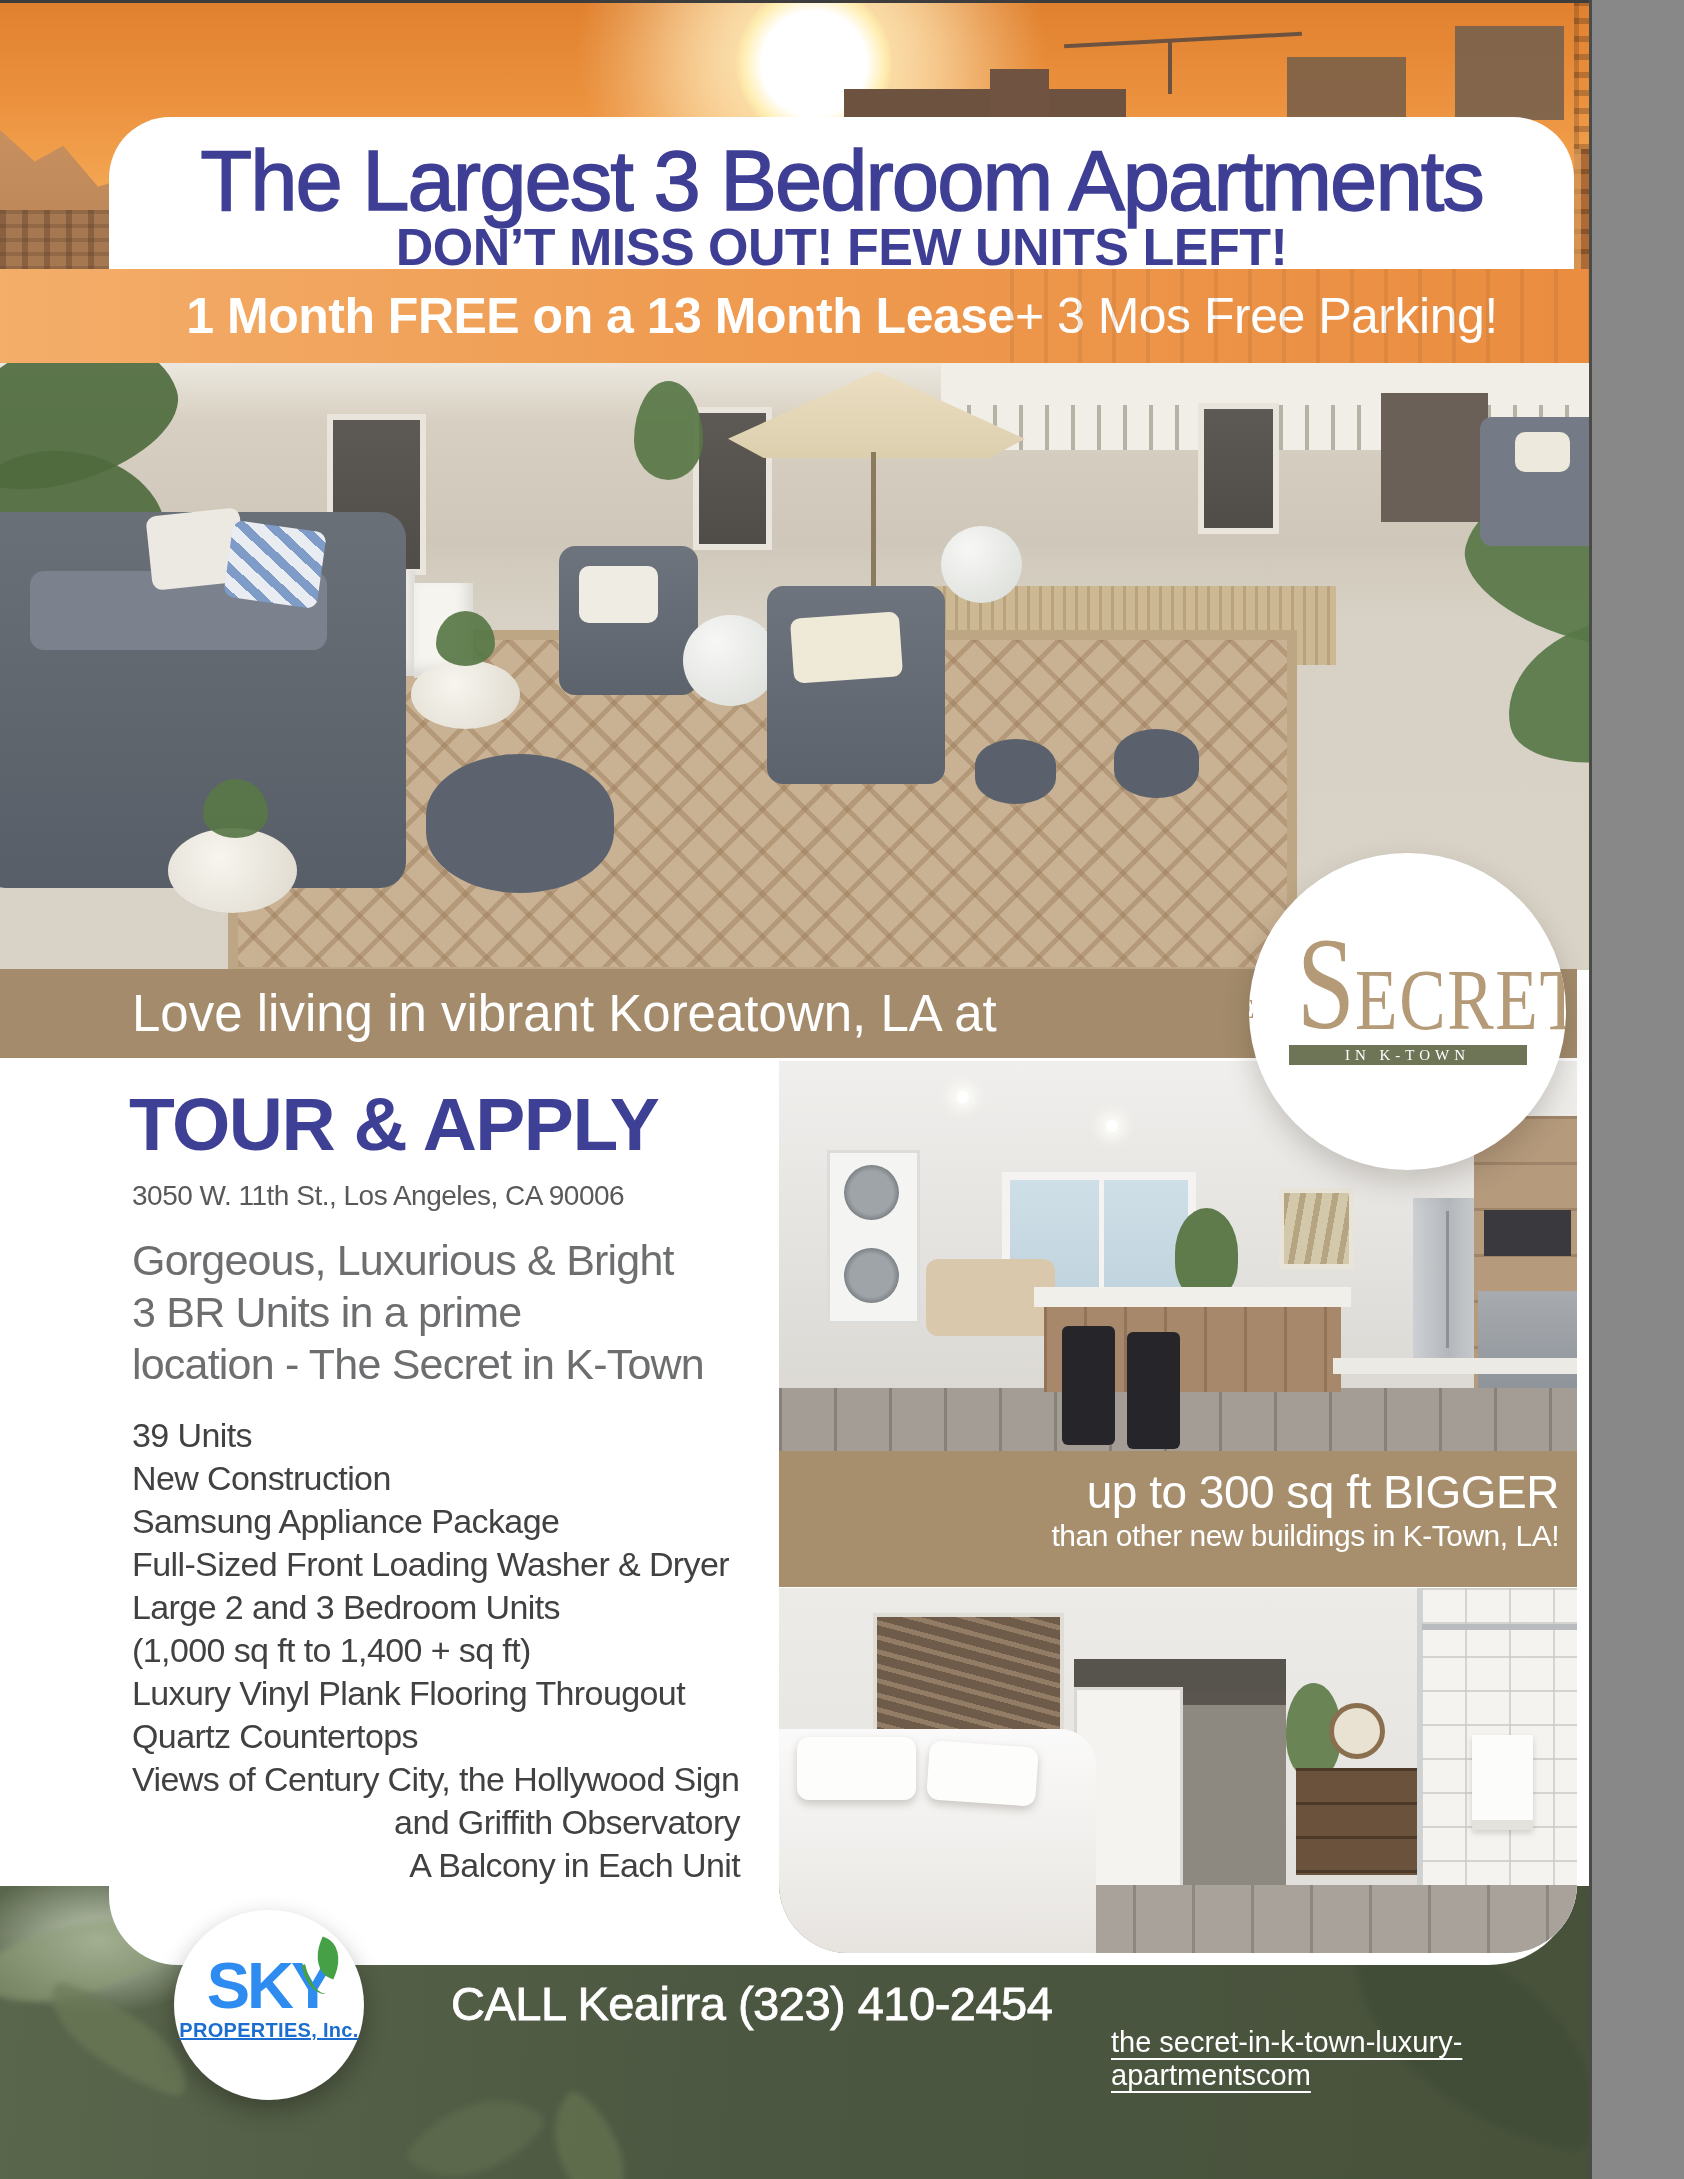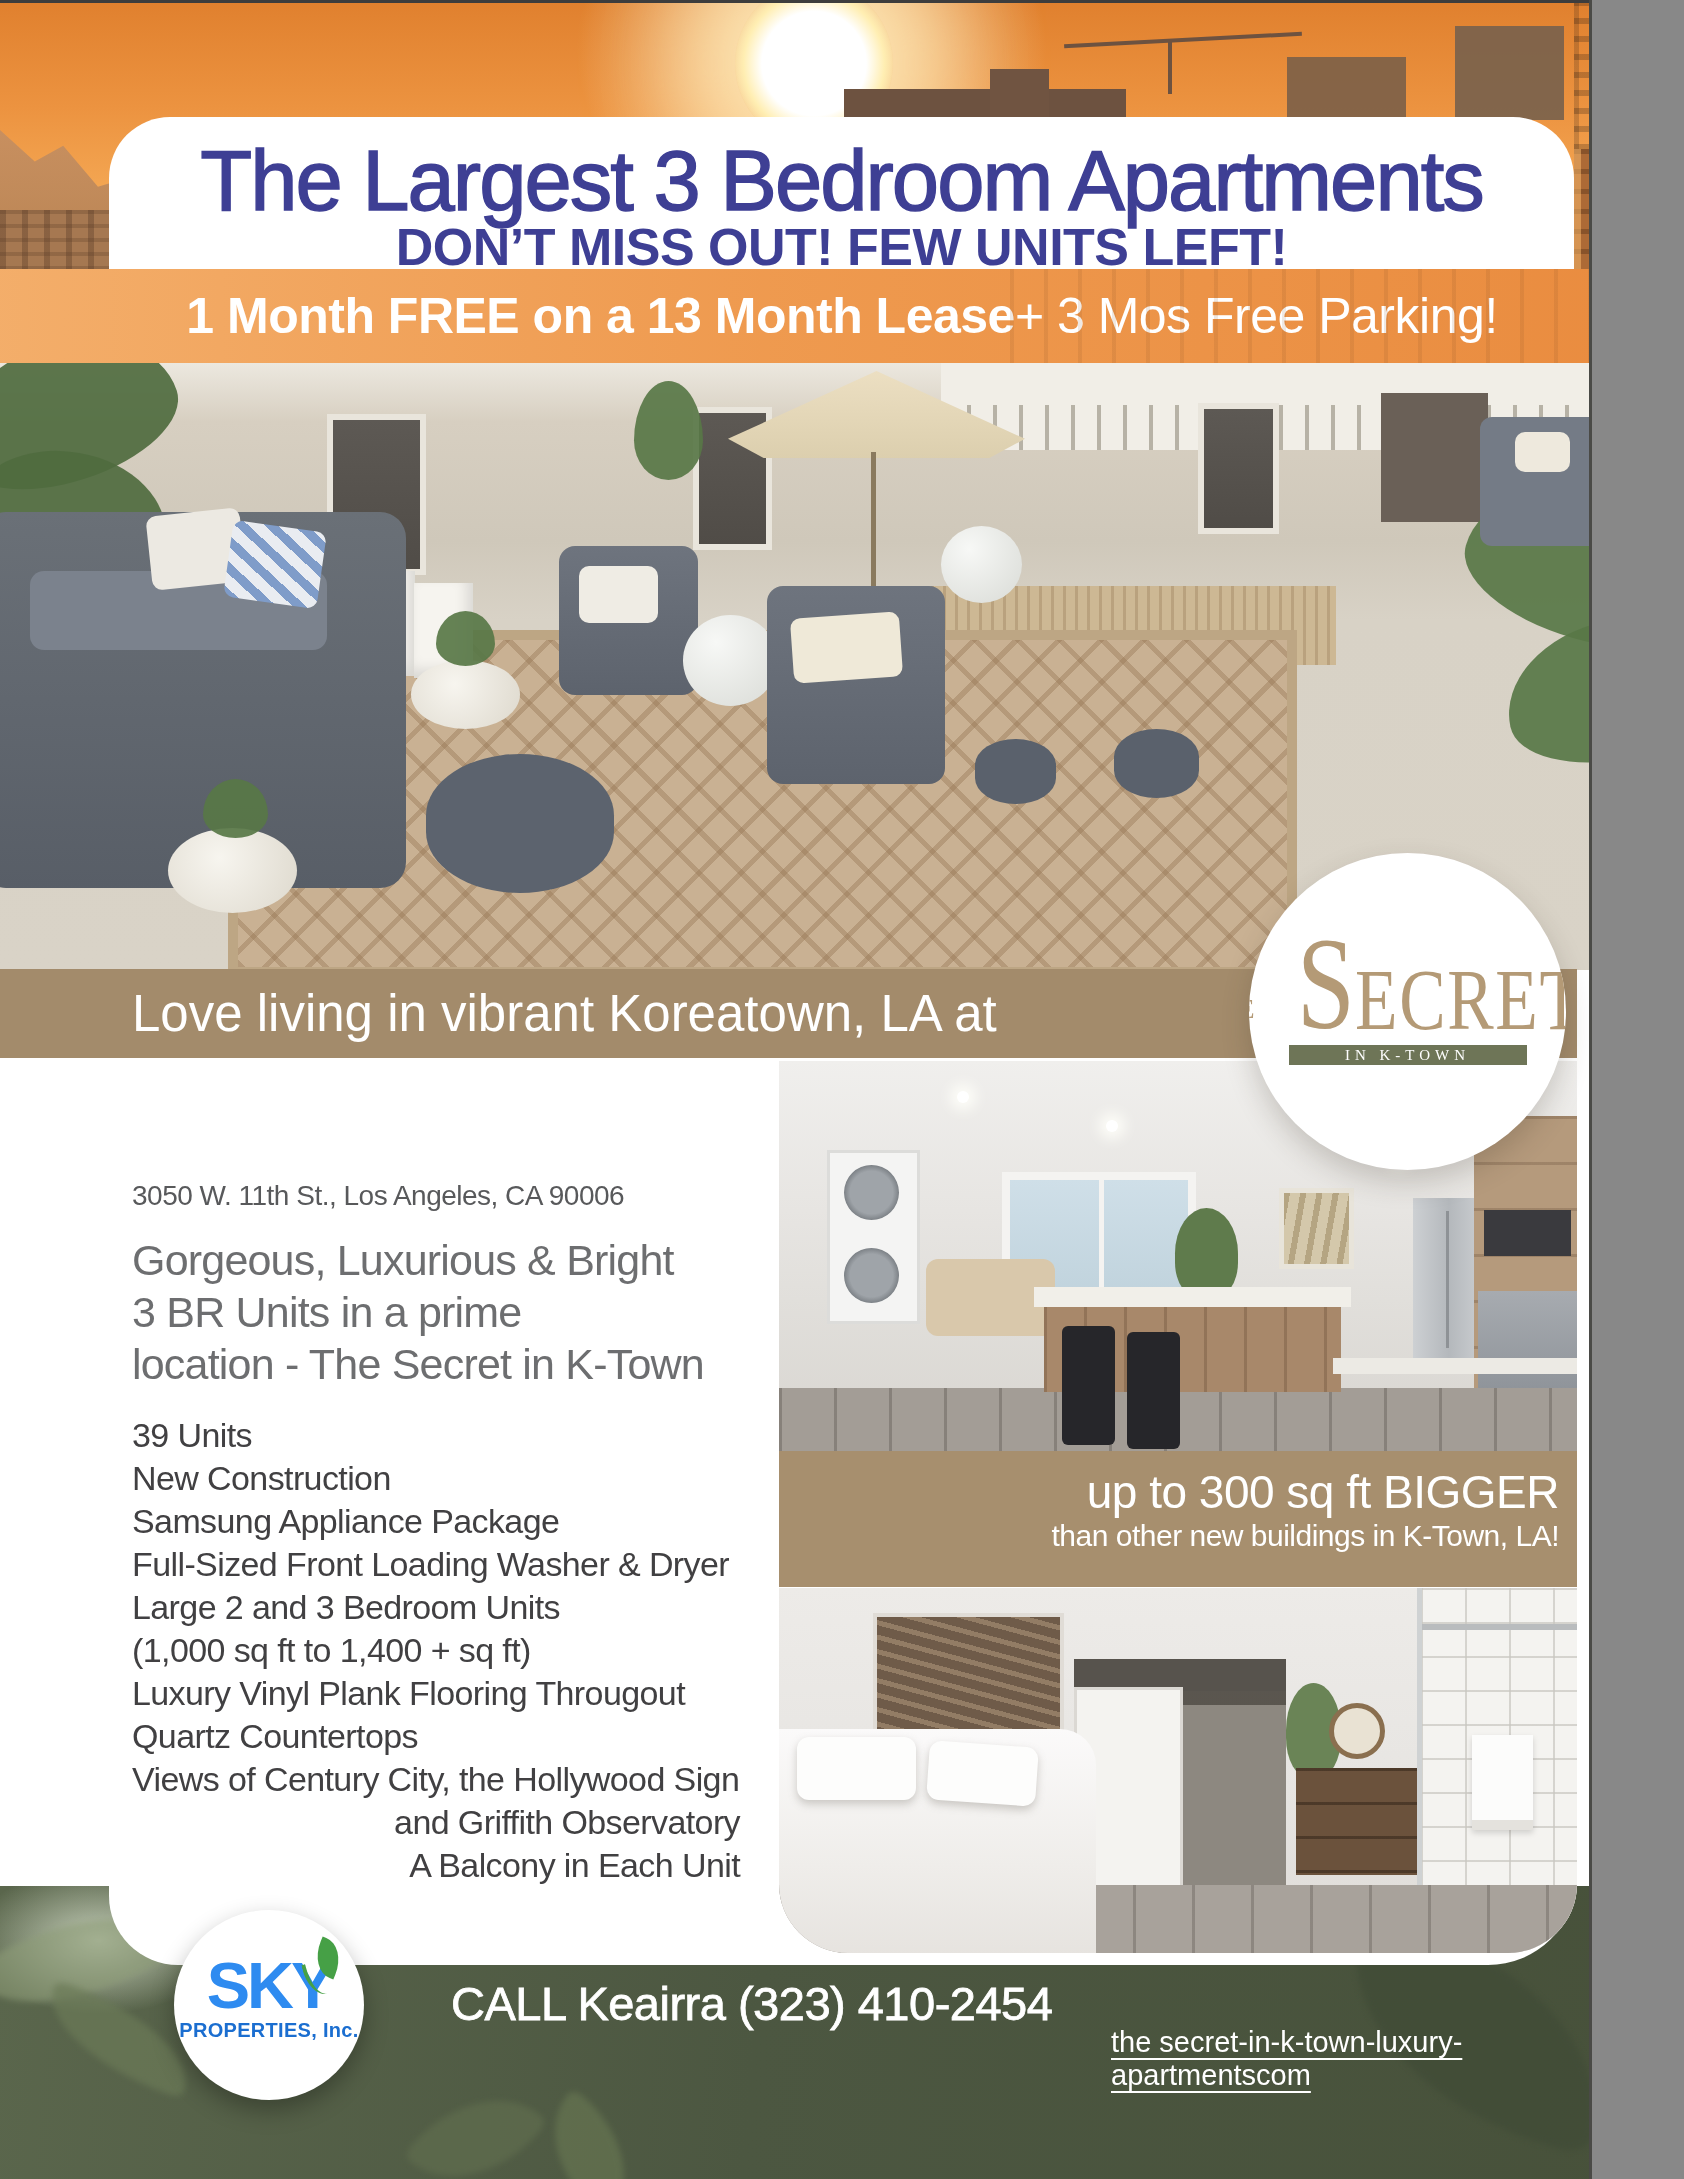--- a/index.html
+++ b/index.html
@@ -177,21 +177,21 @@
   .web{left:1111px;top:2026px;font-size:29px;color:#fff;z-index:4;text-decoration:underline;
     text-underline-offset:6px;cursor:pointer;}
   .sky{left:174px;top:1910px;width:190px;height:190px;border-radius:50%;background:#fff;z-index:4;
     box-shadow:0 10px 24px rgba(0,0,0,.3);text-align:center;}
   .sky-word{display:inline-block;position:relative;margin-top:46px;font-size:65px;line-height:59px;
     font-weight:700;color:#2e8bf0;letter-spacing:-3px;}
   .sky-leaf{position:absolute;right:-10px;top:-16px;width:26px;height:36px;background:#46a046;
     border-radius:0 85% 0 85%;transform:rotate(22deg);}
   .sky-stem{position:absolute;right:6px;top:6px;width:16px;height:34px;border-left:4px solid #46a046;
     border-radius:0 0 0 90%;transform:rotate(-14deg);}
-  .sky-sub{font-size:20px;font-weight:700;color:#1b6ed0;letter-spacing:0.3px;margin-top:4px;}
+  .sky-sub{font-size:20px;font-weight:700;color:#1b6ed0;letter-spacing:0.3px;margin-top:4px;text-decoration:underline;}
 </style>
 </head>
 <body>
 
 <div class="page">
   <div class="edge-top"></div>
   <div class="edge-right"></div>
 
   <div class="abs hero">
     <div class="sunglow"></div>
@@ -270,20 +270,21 @@
       <span class="sword">
           <span class="bigS">S</span>
           <span class="ecret">ECRET</span>
         </span>
     </div>
     <div class="ktown">
       <span>IN K-TOWN</span>
     </div>
   </div>
 
+  <div class="abs tour-h">TOUR &amp; APPLY</div>
   <div class="abs address">3050 W. 11th St., Los Angeles, CA 90006</div>
   <div class="abs desc">
     <div>Gorgeous, Luxurious &amp; Bright</div>
     <div>3 BR Units  in a prime</div>
     <div>location - The Secret in K-Town</div>
   </div>
   <div class="abs features" id="features">
       <div>39 Units</div>
       <div>New Construction</div>
       <div>Samsung Appliance Package</div>

